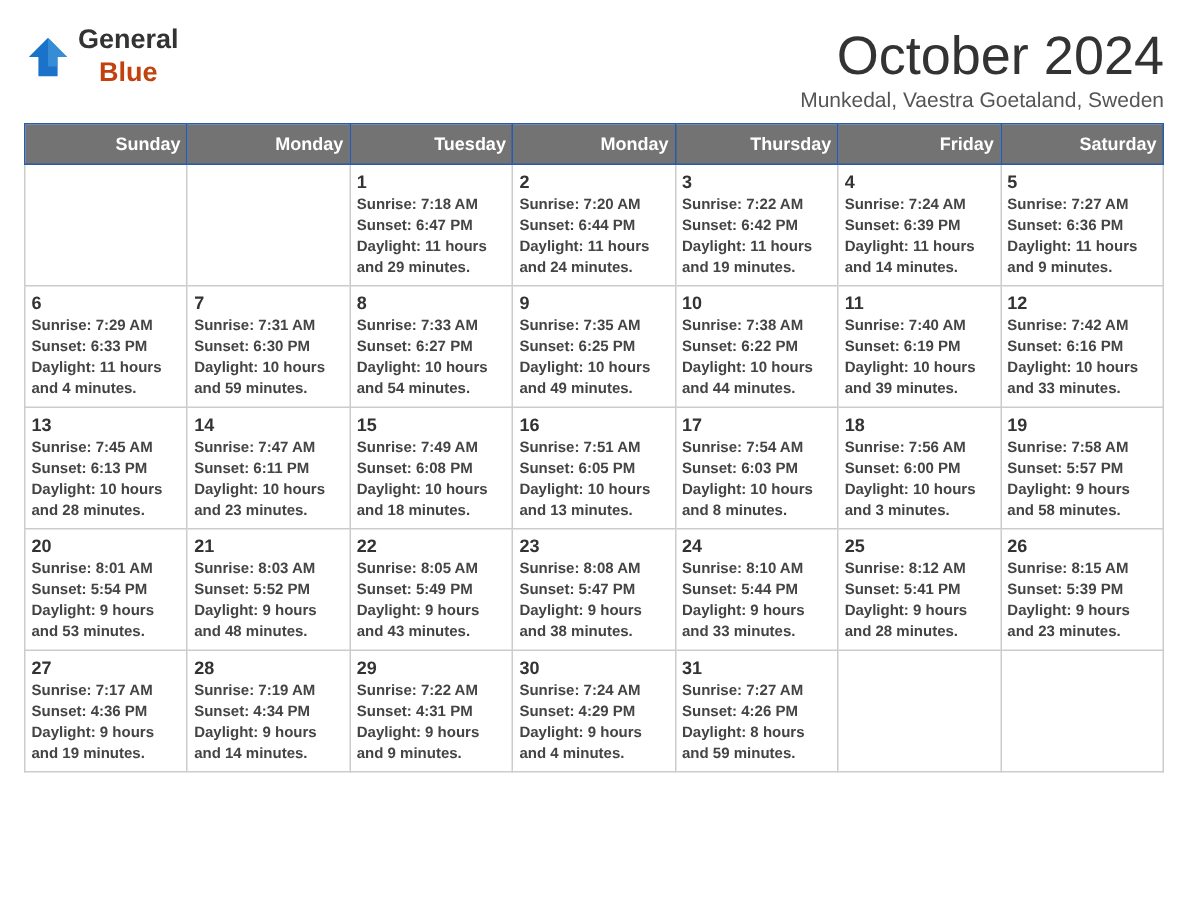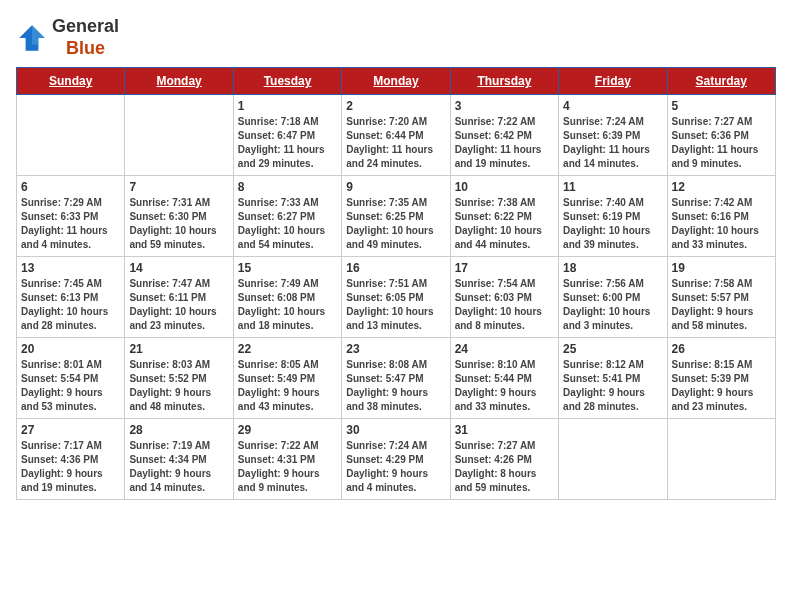--- a/index.html
+++ b/index.html
@@ -44,28 +44,27 @@
     .location {
       font-size: 14px;
       color: #555;
     }
     .calendar {
       width: 100%;
       border-collapse: collapse;
       font-size: 11px;
     }
     .calendar th {
-      background: #b91c1c;
+      background: #737373;
       color: #fff;
       padding: 6px 4px;
-      text-align: center;
+      text-align: right;
       font-size: 12px;
       font-weight: bold;
       border: 1px solid #2a5aaa;
-      text-decoration: underline;
     }
     .calendar td {
       border: 1px solid #ccc;
       vertical-align: top;
       padding: 4px;
       width: 108px;
       min-height: 80px;
       background: #fff;
     }
     .day-num {
@@ -91,20 +90,24 @@
   <div class="logo">
     <svg class="logo-icon" viewBox="0 0 40 40">
       <polygon points="20,4 36,20 28,20 28,36 12,36 12,20 4,20" fill="#1a73c8"></polygon>
       <polygon points="20,4 36,20 28,20 28,28 20,28" fill="#4a9ee0" opacity="0.6"></polygon>
     </svg>
     <div class="logo-text">
       <div class="logo-general">General</div>
       <div class="logo-blue">Blue</div>
     </div>
   </div>
+  <div class="title-area">
+    <div class="month-title">October 2024</div>
+    <div class="location">Munkedal, Vaestra Goetaland, Sweden</div>
+  </div>
 </div>
 
 <table class="calendar">
   <thead>
     <tr>
     <th>Sunday</th>
         <th>Monday</th>
         <th>Tuesday</th>
         <th>Monday</th>
         <th>Thursday</th>

